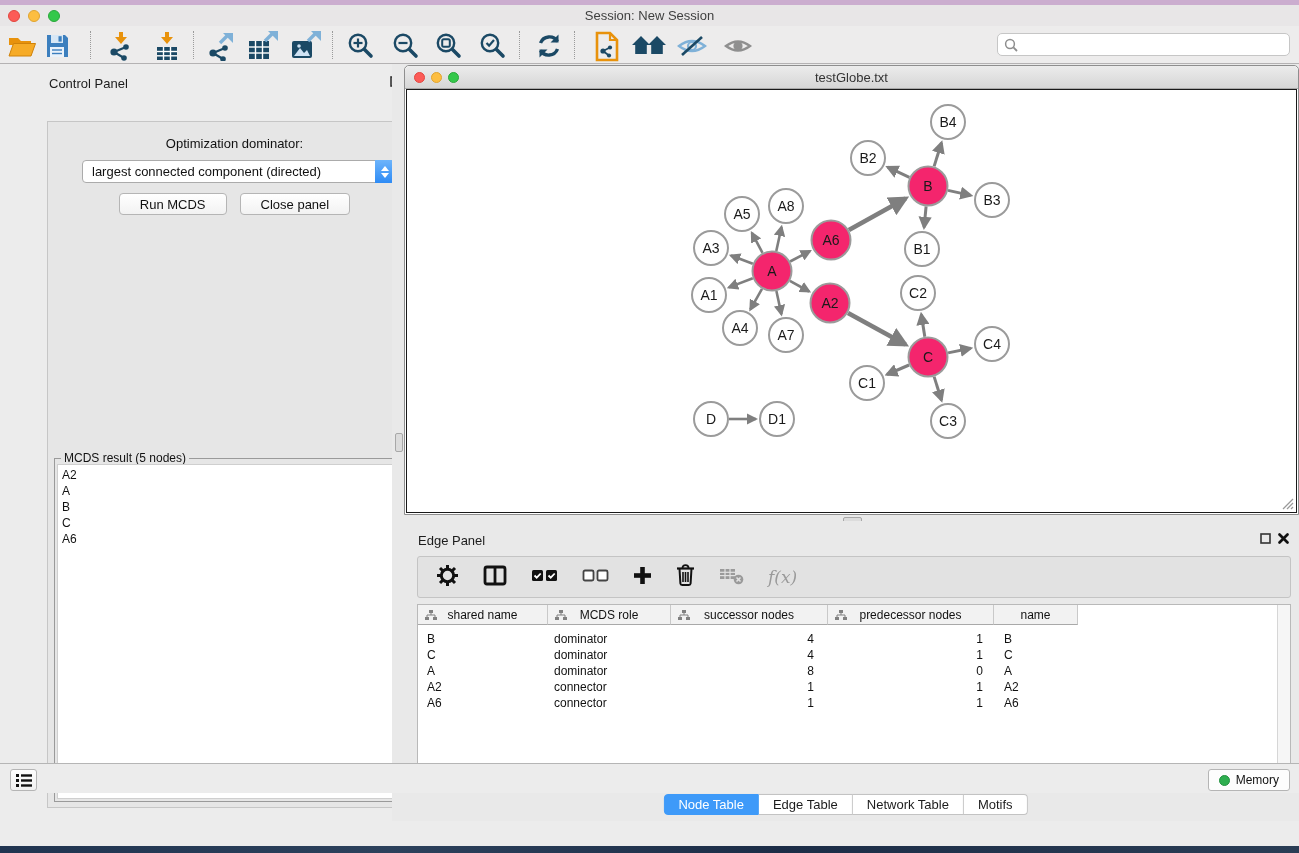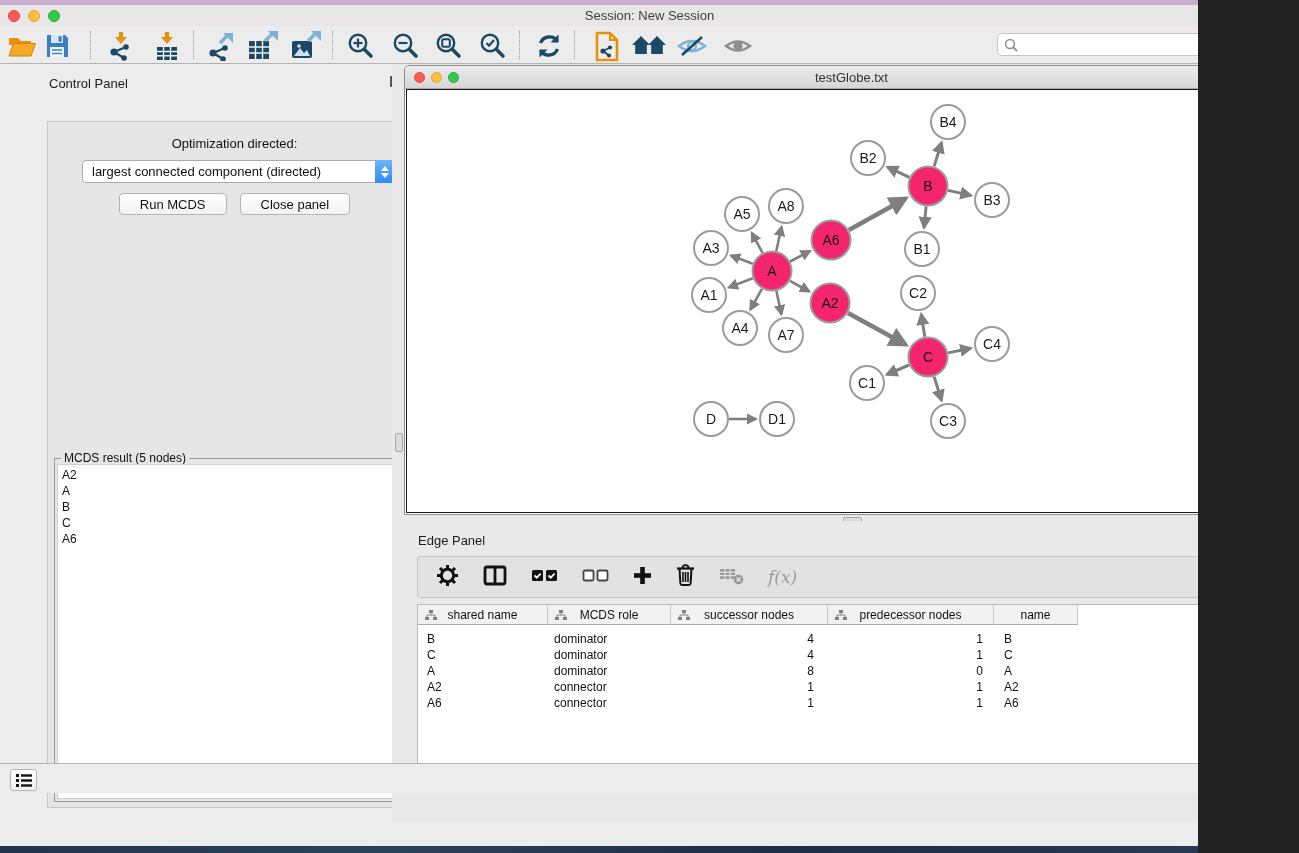--- a/index.html
+++ b/index.html
@@ -1,17 +1,17 @@
 <!DOCTYPE html>
 <html><head>
 <meta charset="utf-8">
 <style>
   * { margin:0; padding:0; box-sizing:border-box; }
   body { font-family:"Liberation Sans", sans-serif; background:#222; }
-  .screen { position:relative; width:1198px; height:853px; overflow:hidden; background:#404040; }
+  .screen { position:relative; width:1299px; height:853px; overflow:hidden; background:#404040; }
 
   
   .desktop-top { position:absolute; left:0; top:0; width:1299px; height:5px; background:#cbadcf; }
   .desktop-bottom { position:absolute; left:0; top:846px; width:1299px; height:7px;
     background:linear-gradient(90deg,#203450,#2c415c 30%,#1c2d47 60%,#2a3d55); }
 
   
   .app { position:absolute; left:0; top:5px; width:1299px; height:841px; background:#ececec; }
 
   .titlebar { position:absolute; left:0; top:0; width:100%; height:21px; background:#e8e6e7; }
@@ -312,21 +312,21 @@
             <rect x="1" y="1" width="9" height="9" fill="none" stroke="#333" stroke-width="1.6"></rect>
           </svg>
         <svg width="11" height="11" viewBox="0 0 11 11">
             <g stroke="#111" stroke-width="2.6" stroke-linecap="round">
               <line x1="1.5" y1="1.5" x2="9.5" y2="9.5"></line>
               <line x1="9.5" y1="1.5" x2="1.5" y2="9.5"></line>
             </g>
           </svg>
       </div>
       <div class="cp-body">
-        <div class="opt-label">Optimization directed:</div>
+        <div class="opt-label">Optimization dominator:</div>
         <div class="criterion">
           <span>largest connected component (directed)</span>
           <span class="stepper">
               <span class="tri-up"></span>
               <span class="tri-down"></span>
             </span>
         </div>
         <div class="cp-buttons">
           <button class="btn">Run MCDS</button>
           <button class="btn">Close panel</button>
@@ -641,20 +641,26 @@
               <div class="td" style="width: 130px; padding: 0px 0px 0px 9px;">A6</div>
               <div class="td" style="width: 123px; padding: 0px 0px 0px 6px;">connector</div>
               <div class="td num" style="width: 157px; padding: 0px 14px 0px 0px;">1</div>
               <div class="td num" style="width: 166px; padding: 0px 11px 0px 0px;">1</div>
               <div class="td" style="width: 84px; padding: 0px 0px 0px 10px;">A6</div>
             </div>
           </div>
         <div class="tbl-scroll"></div>
       </div>
 
+      <div class="seg-tabs tp-tabs" id="tp-tabs">
+          <div class="seg-tab sel">Node Table</div>
+          <div class="seg-tab">Edge Table</div>
+          <div class="seg-tab">Network Table</div>
+          <div class="seg-tab">Motifs</div>
+        </div>
     </div>
 
     <div class="statusbar">
       <div class="status-left-btn">
         <svg width="18" height="15" viewBox="0 0 18 15">
             <g fill="#111">
               <rect x="1" y="1" width="3" height="3"></rect>
               <rect x="1" y="6" width="3" height="3"></rect>
               <rect x="1" y="11" width="3" height="3"></rect>
             </g>

